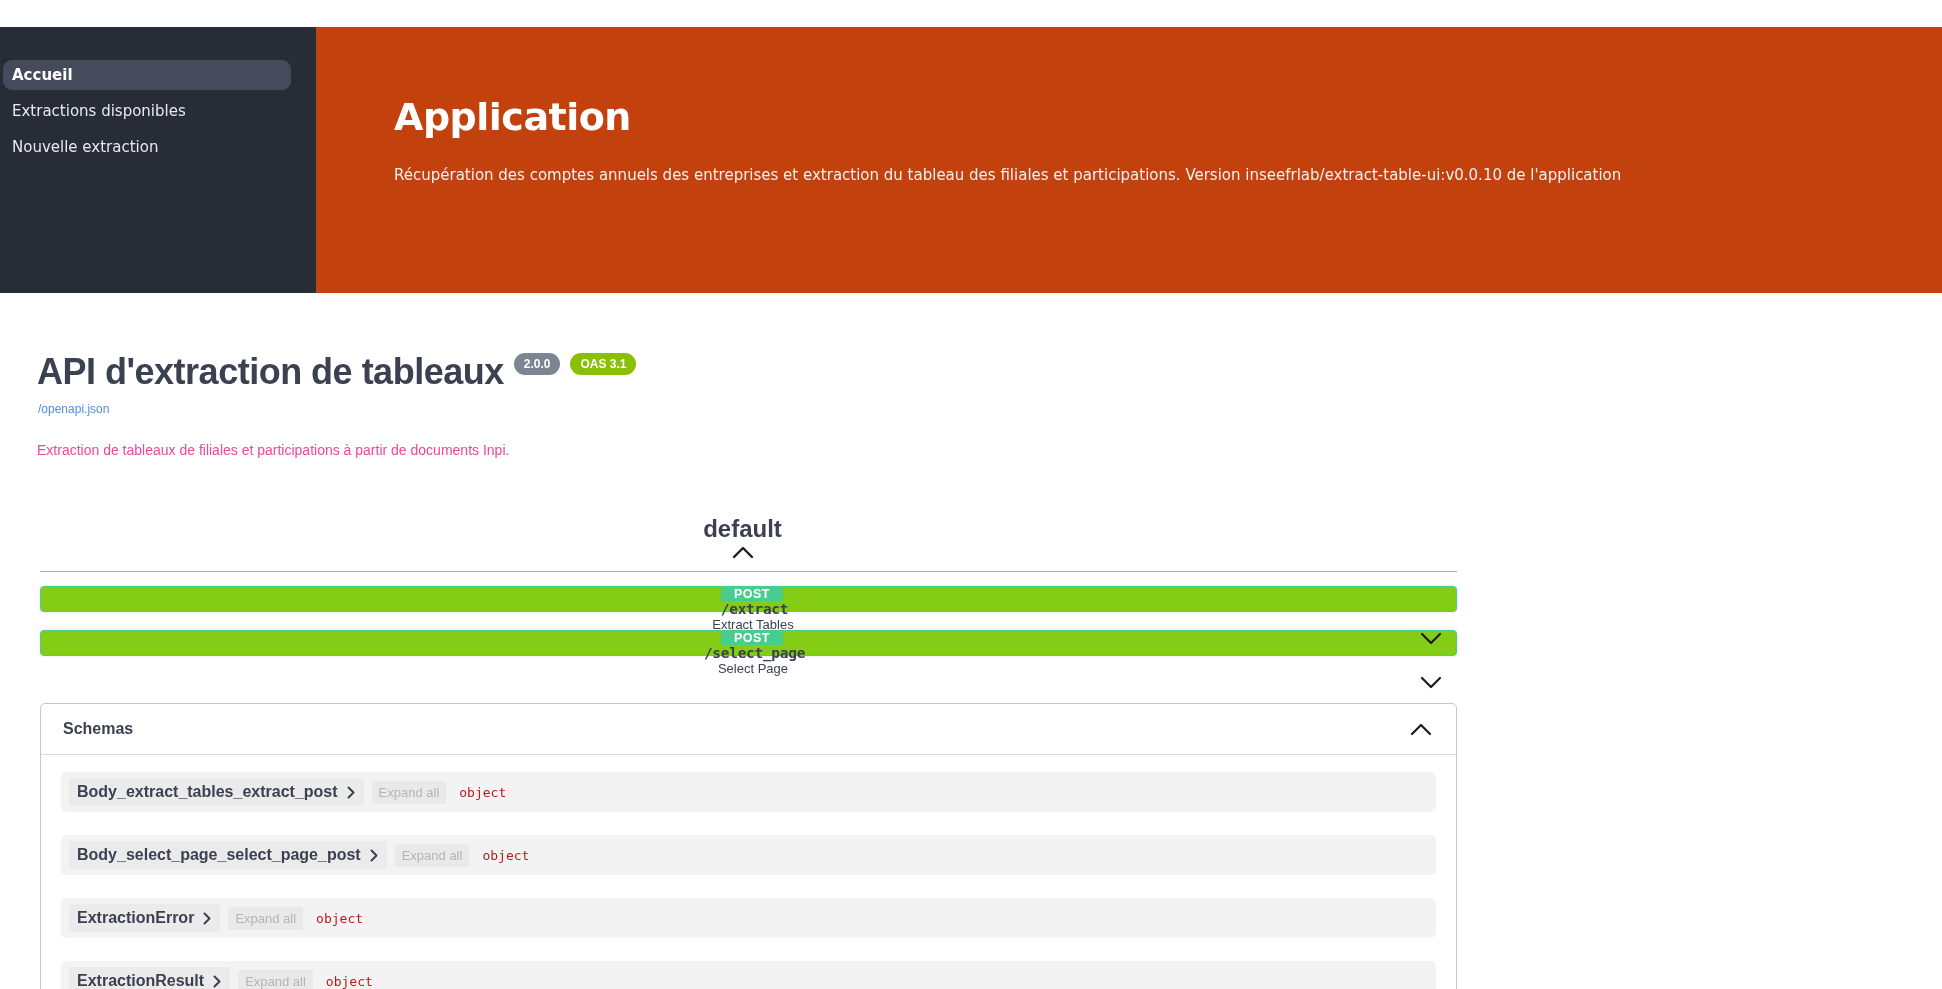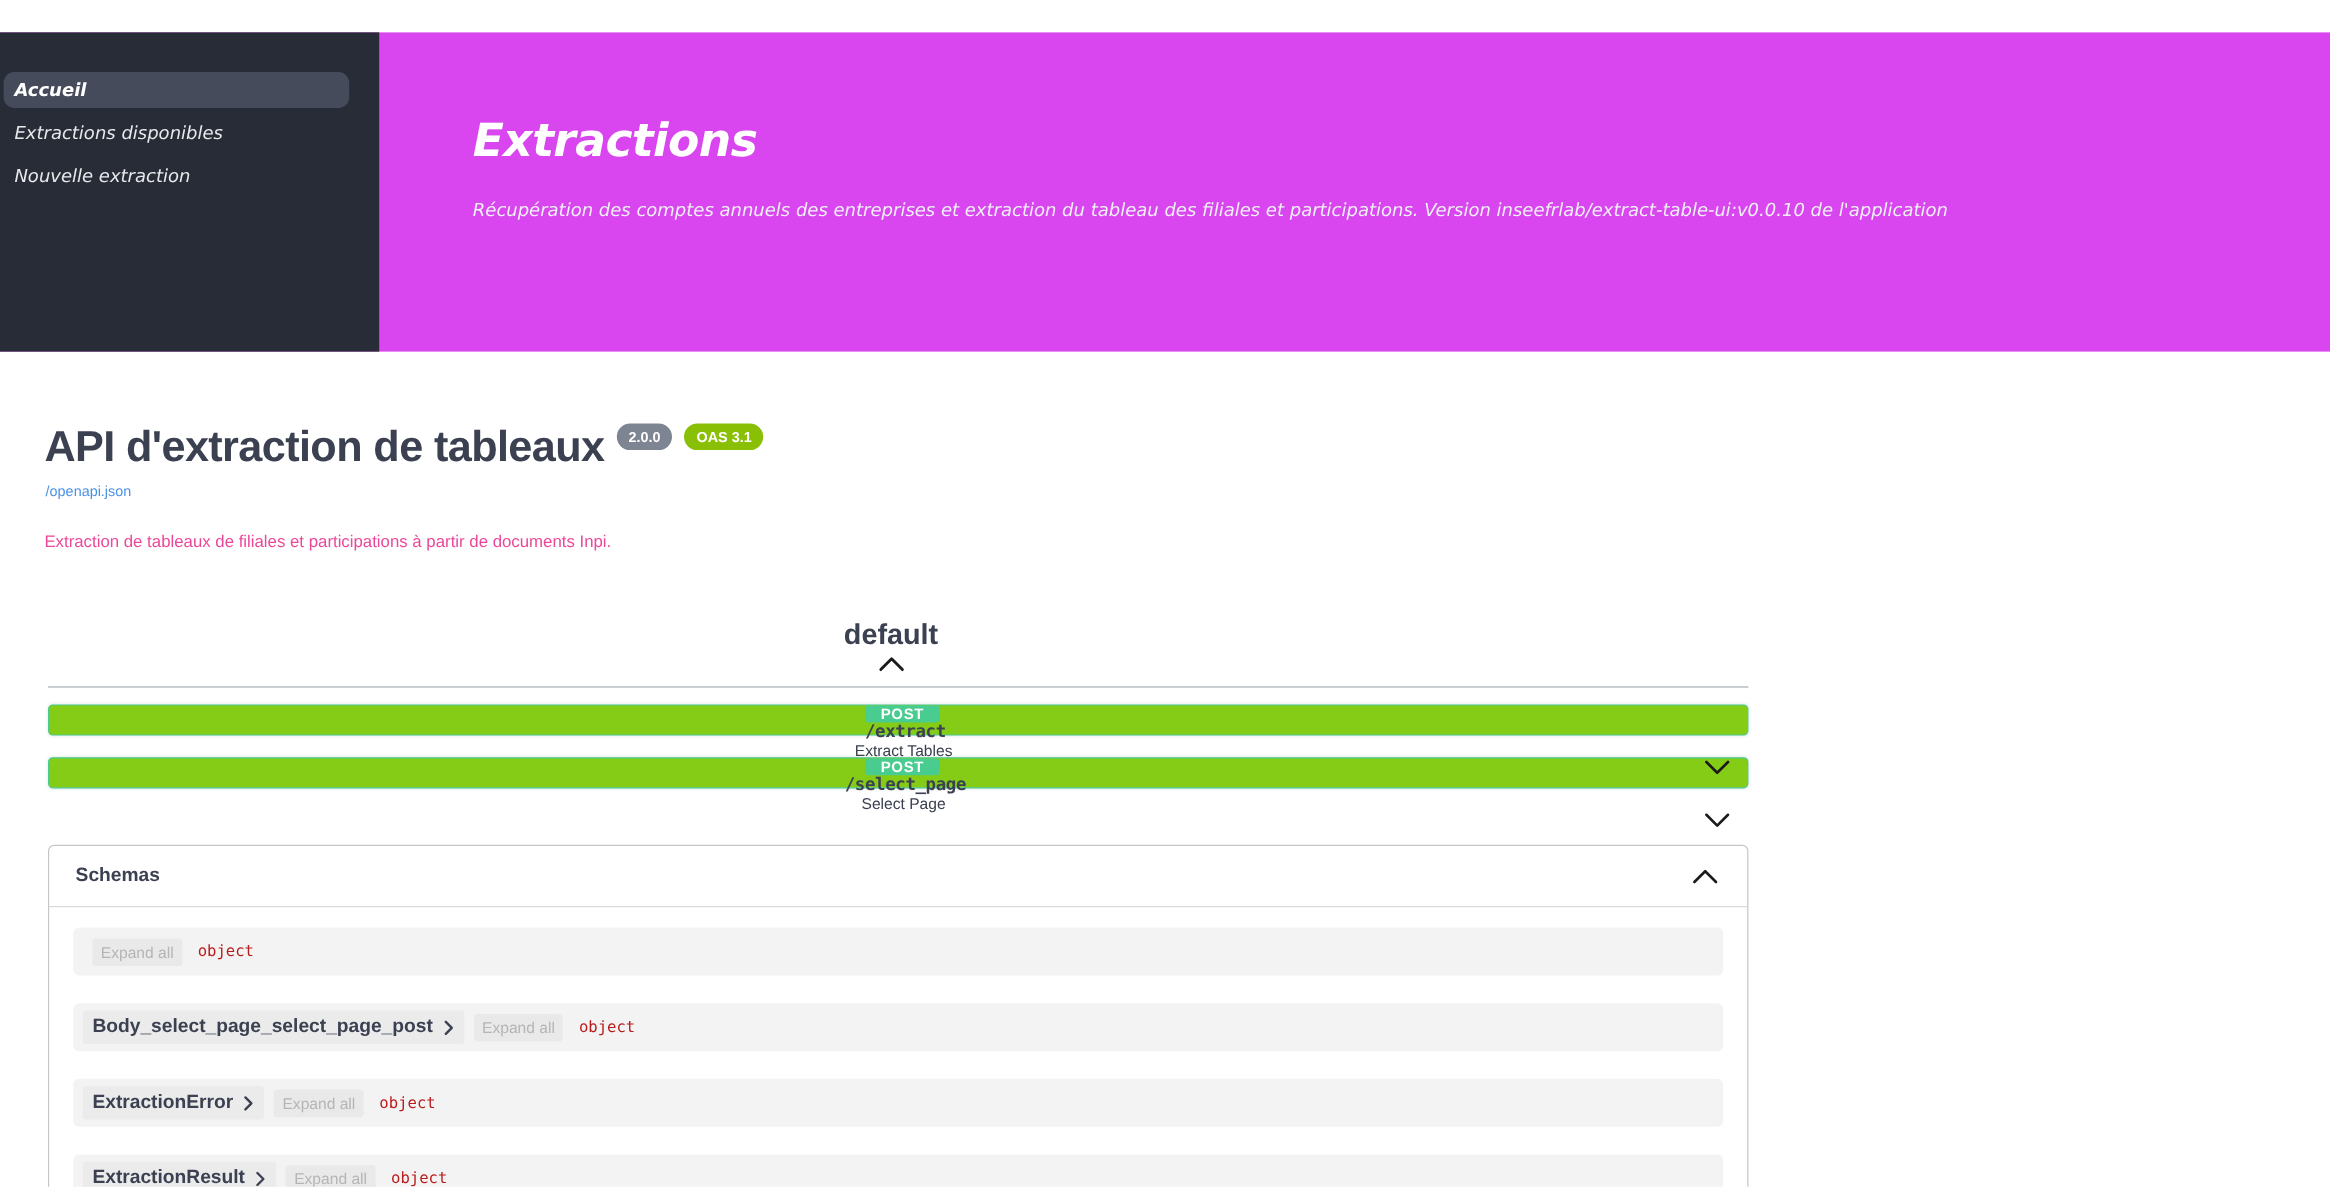--- a/index.html
+++ b/index.html
@@ -10,23 +10,22 @@
     overflow: hidden;
     position: relative;
   }
 
   
   .topbar { height: 27px; background: #ffffff; }
 
   
   .hero {
     height: 266px;
-    background: #d946ef;
-    display: flex;
-    font-style: italic;
+    background: #c2410c;
+    display: flex;
   }
   .sidebar {
     width: 316px;
     flex: none;
     background: #282c36;
     padding: 33px 25px 0 3px;
     font-family: "DejaVu Sans", sans-serif;
   }
   .nav-item {
     height: 30px;
@@ -220,21 +219,21 @@
       <span>Accueil</span>
     </div>
     <div class="nav-item">
       <span>Extractions disponibles</span>
     </div>
     <div class="nav-item">
       <span>Nouvelle extraction</span>
     </div>
   </aside>
   <div class="hero-content">
-    <div class="hero-title">Extractions</div>
+    <div class="hero-title">Application</div>
     <div class="hero-desc">Récupération des comptes annuels des entreprises et extraction du tableau des filiales et participations. Version inseefrlab/extract-table-ui:v0.0.10 de l'application</div>
   </div>
 </div>
 
 <main class="swagger">
 
   <div class="info">
     <div class="api-title">
       <span class="title-text">API d'extraction de tableaux</span>
       <span class="badge ver">2.0.0</span>
@@ -283,20 +282,26 @@
       <button class="chev-btn">
         <svg class="chev" width="22" height="13" viewBox="0 0 22 13">
             <path d="M2 11 L11 2 L20 11" stroke="#1b1b1b" stroke-width="2.2" fill="none" stroke-linecap="round" stroke-linejoin="round"></path>
           </svg>
       </button>
     </div>
 
     <div class="schema-rows">
 
       <div class="schema-row">
+        <span class="schema-title-wrap">
+          <span class="schema-title">Body_extract_tables_extract_post</span>
+          <svg class="chev" width="8" height="13" viewBox="0 0 8 13">
+              <path d="M1.5 1.5 L6.5 6.5 L1.5 11.5" stroke="#3b4151" stroke-width="2" fill="none" stroke-linecap="round" stroke-linejoin="round"></path>
+            </svg>
+        </span>
         <button class="expand-all">Expand all</button>
         <span class="prop-type">object</span>
       </div>
 
       <div class="schema-row">
         <span class="schema-title-wrap">
           <span class="schema-title">Body_select_page_select_page_post</span>
           <svg class="chev" width="8" height="13" viewBox="0 0 8 13">
               <path d="M1.5 1.5 L6.5 6.5 L1.5 11.5" stroke="#3b4151" stroke-width="2" fill="none" stroke-linecap="round" stroke-linejoin="round"></path>
             </svg>

